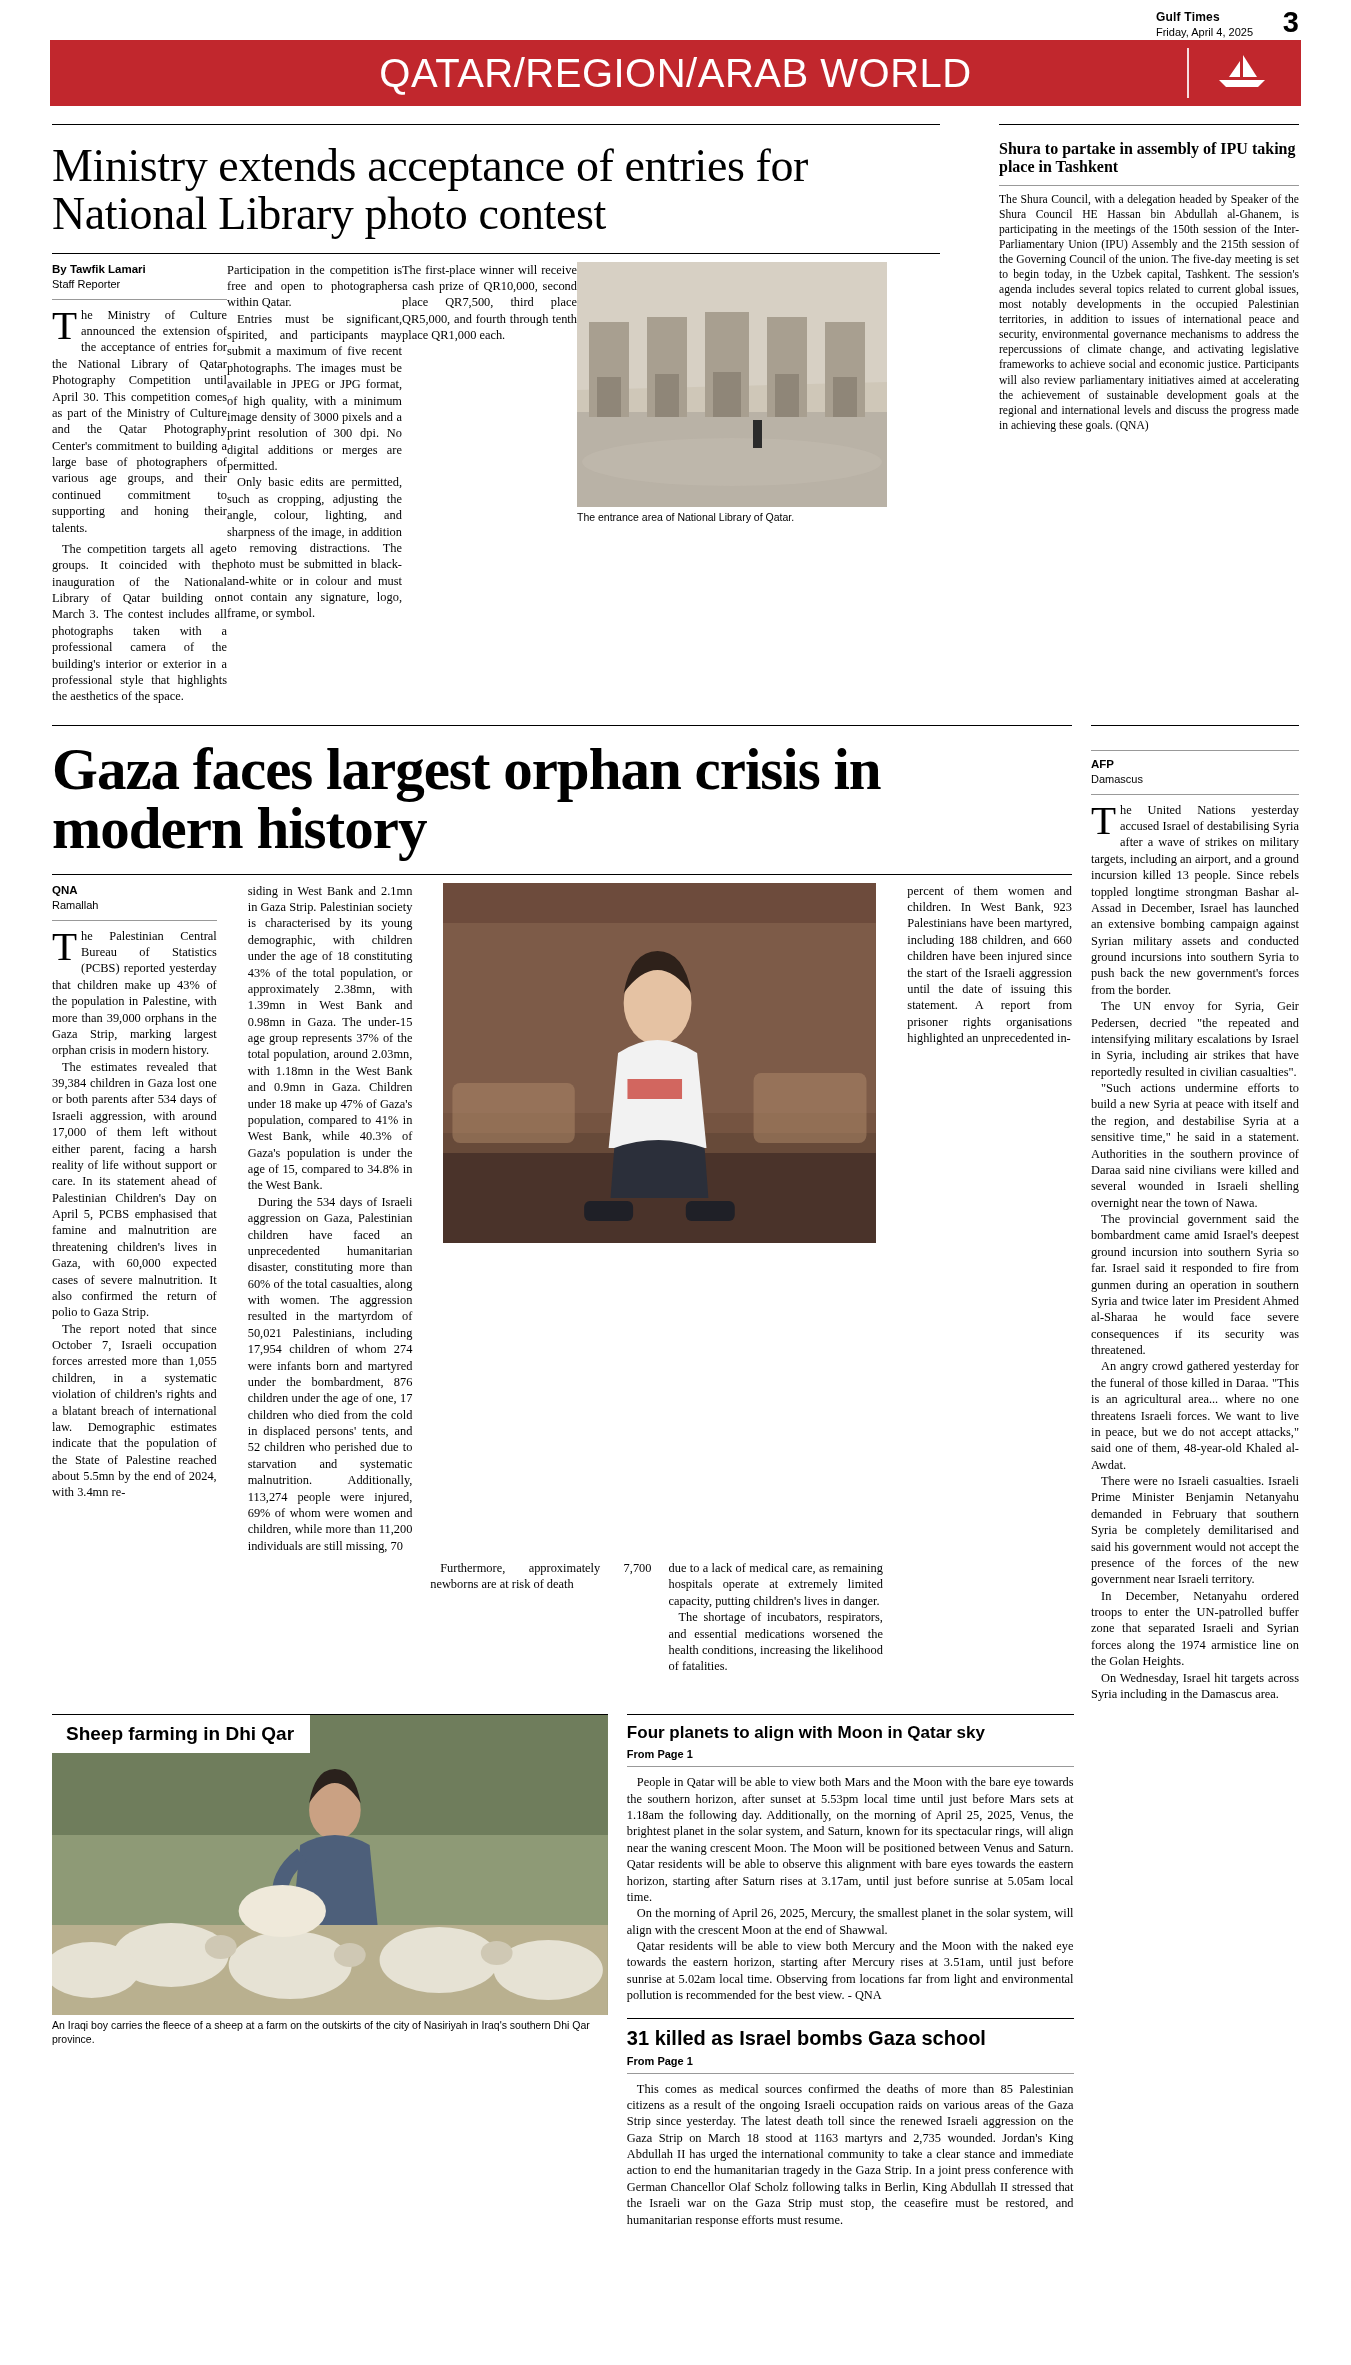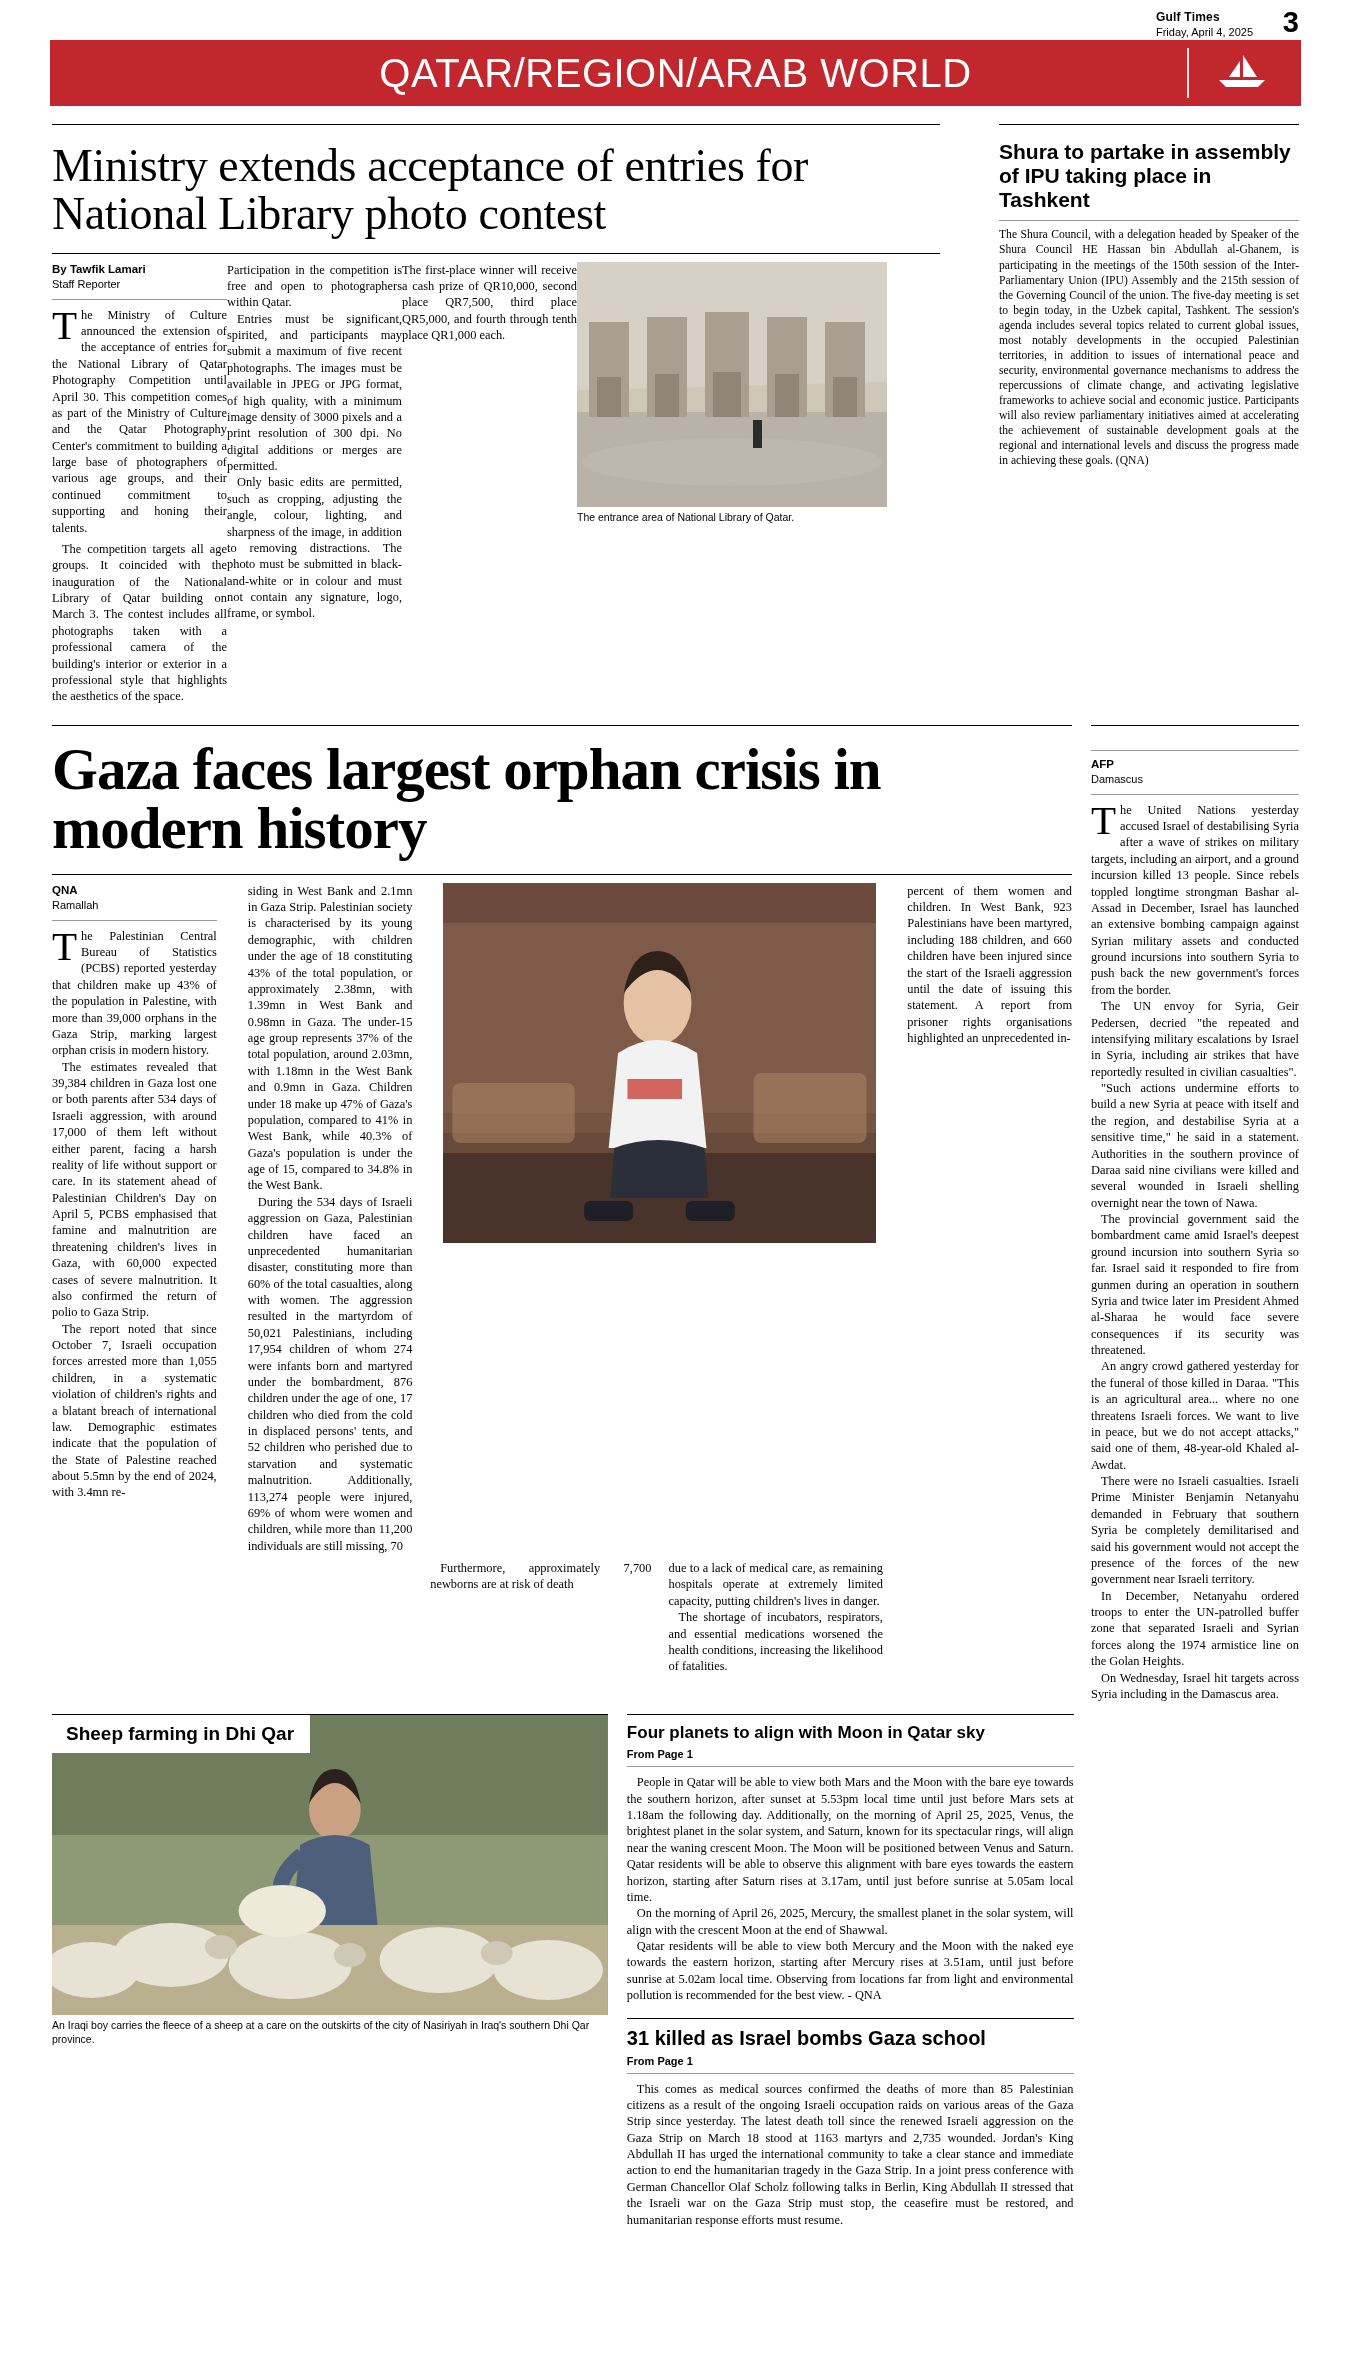--- a/index.html
+++ b/index.html
@@ -46,21 +46,21 @@
   }
 
   
   .top-wrap { position:relative; margin-top:10px; }
   .hl-ministry {
     font-size:46px; line-height:1.05; font-weight:normal; margin:0;
     letter-spacing:-0.4px;
   }
   .top-left { width:888px; }
   .top-right { position:absolute; right:0; top:0; width:300px; }
-  .kicker { font-family:Liberation Sans, sans-serif; font-weight:bold; font-size:21px; line-height:1.15; }
+  .kicker { font-family:Liberation Serif, serif; font-weight:bold; font-size:16px; line-height:1.15; }
   .side-body { font-size:11.6px; line-height:1.3; text-align:justify; margin-top:6px; }
 
   .photo {
     background:#cfc9bf; position:relative; overflow:hidden;
   }
   .photo .inner { position:absolute; inset:0; }
 
   
   .hl-gaza { font-size:59px; line-height:1.0; margin:0; letter-spacing:-1px; }
   .hl-un { font-size:34px; line-height:1.08; margin:0; }
@@ -287,21 +287,21 @@
               <path d="M250 130 q35 -20 70 0 l8 80 l-86 0z" fill="#4d5f7a"></path>
               <path d="M252 140 q-26 20 -22 46" stroke="#4d5f7a" stroke-width="16" fill="none"></path>
               <ellipse cx="232" cy="196" rx="44" ry="26" fill="#efe9da"></ellipse>
             </g>
           </svg>
         </div>
         <div style="position:absolute; left:0; top:0; background:#ffffff; padding:8px 16px 8px 14px;">
           <span class="small-head" style="font-size:19px;">Sheep farming in Dhi Qar</span>
         </div>
       </div>
-      <div class="cap">An Iraqi boy carries the fleece of a sheep at a care on the outskirts of the city of Nasiriyah in Iraq's southern Dhi Qar province.</div>
+      <div class="cap">An Iraqi boy carries the fleece of a sheep at a farm on the outskirts of the city of Nasiriyah in Iraq's southern Dhi Qar province.</div>
     </div>
 
     <div style="width:450px;">
       <div class="rule"></div>
       <div style="padding-top:8px;">
         <div class="small-head">Four planets to align with Moon in Qatar sky</div>
         <div class="frompage">From Page 1</div>
         <div class="rule-thin" style="margin:6px 0 7px 0;"></div>
         <p class="body">People in Qatar will be able to view both Mars and the Moon with the bare eye towards the southern horizon, after sunset at 5.53pm local time until just before Mars sets at 1.18am the following day. Additionally, on the morning of April 25, 2025, Venus, the brightest planet in the solar system, and Saturn, known for its spectacular rings, will align near the waning crescent Moon. The Moon will be positioned between Venus and Saturn. Qatar residents will be able to observe this alignment with bare eyes towards the eastern horizon, starting after Saturn rises at 3.17am, until just before sunrise at 5.05am local time.</p>
         <p class="body">On the morning of April 26, 2025, Mercury, the smallest planet in the solar system, will align with the crescent Moon at the end of Shawwal.</p>

